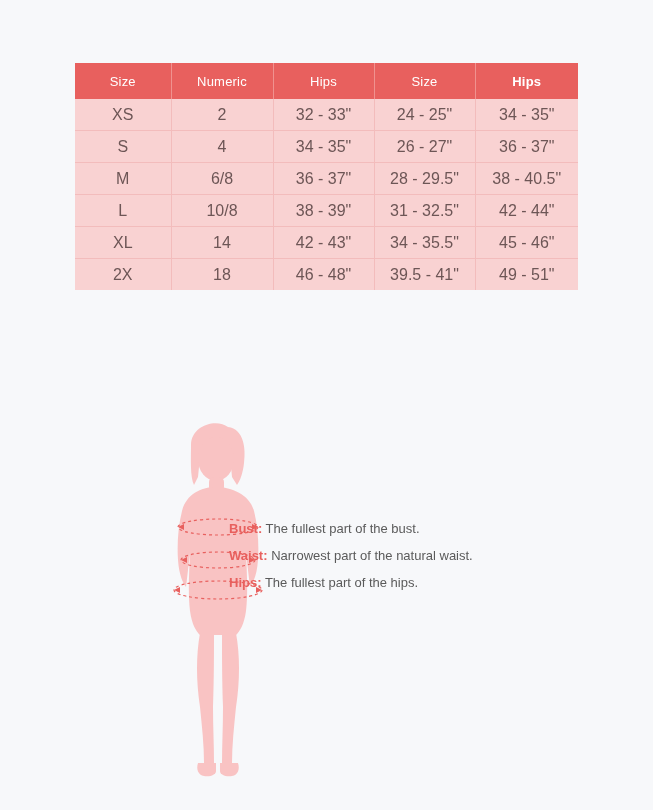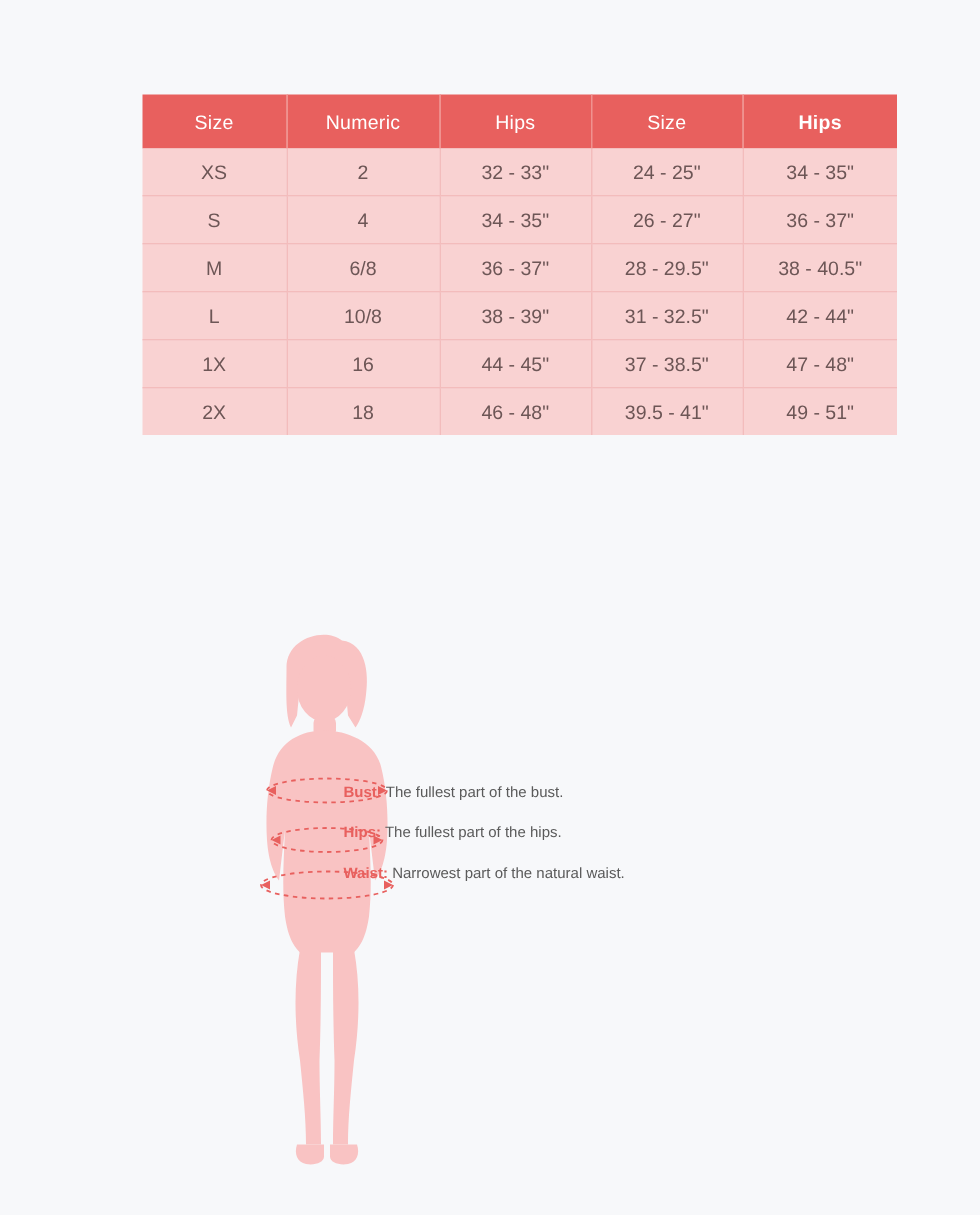--- a/index.html
+++ b/index.html
@@ -19,41 +19,40 @@
     width: 653px;
     height: 810px;
   }
 
   
   .table-wrap {
     position: absolute;
     left: 75px;
     top: 63px;
     width: 399px;
-    margin-left: 20px;
   }
   table.size-table {
     width: 503px;
     border-collapse: collapse;
     table-layout: fixed;
   }
   table.size-table th {
     background: #e8605e;
     color: #ffffff;
     font-weight: normal;
     font-size: 13px;
     height: 34px;
     letter-spacing: .2px;
     border-right: 1px solid #f0928f;
   }
   table.size-table th:last-child { border-right: none; font-weight: bold; }
   table.size-table td {
     background: #f9d2d2;
     color: #6d5656;
-    font-size: 13px;
+    font-size: 16px;
     text-align: center;
     height: 29px;
     border-right: 1px solid #f3bcbc;
     border-bottom: 1px solid #f3bcbc;
   }
   table.size-table td:last-child { border-right: none; }
   table.size-table tr:last-child td { border-bottom: none; }
   table.size-table col.c0 { width: 96px; }
   table.size-table col.c1 { width: 102px; }
   table.size-table col.c2 { width: 101px; }
@@ -73,21 +72,21 @@
     left: 120px;
     top: 10px;
   }
   .legend {
     position: absolute;
     left: 229px;
     top: 110px;
     width: 390px;
   }
   .legend-line {
-    font-size: 10px;
+    font-size: 13px;
     color: #5a5a5a;
     line-height: 27px;
     white-space: nowrap;
   }
   .legend-line .lbl {
     color: #e8605e;
     font-weight: bold;
   }
 </style>
 </head>
@@ -136,25 +135,25 @@
           <td>38 - 40.5"</td>
         </tr>
         <tr>
           <td>L</td>
           <td>10/8</td>
           <td>38 - 39"</td>
           <td>31 - 32.5"</td>
           <td>42 - 44"</td>
         </tr>
         <tr>
-          <td>1X</td>
-          <td>16</td>
-          <td>44 - 45"</td>
-          <td>37 - 38.5"</td>
-          <td>47 - 48"</td>
+          <td>XL</td>
+          <td>14</td>
+          <td>42 - 43"</td>
+          <td>34 - 35.5"</td>
+          <td>45 - 46"</td>
         </tr>
         <tr>
           <td>2X</td>
           <td>18</td>
           <td>46 - 48"</td>
           <td>39.5 - 41"</td>
           <td>49 - 51"</td>
         </tr>
       </tbody>
     </table>
@@ -212,21 +211,21 @@
         <polygon points="54,175 60,172 60,178"></polygon>
         <polygon points="142,175 136,172 136,178"></polygon>
       </g>
     </svg>
 
     <div class="legend">
       <div class="legend-line">
         <span class="lbl">Bust:</span><span> The fullest part of the bust.</span>
       </div>
       <div class="legend-line">
+        <span class="lbl">Waist:</span><span> Narrowest part of the natural waist.</span>
+      </div>
+      <div class="legend-line">
         <span class="lbl">Hips:</span><span> The fullest part of the hips.</span>
       </div>
-      <div class="legend-line">
-        <span class="lbl">Waist:</span><span> Narrowest part of the natural waist.</span>
-      </div>
     </div>
 
   </div>
 </div>
 
 </body></html>

